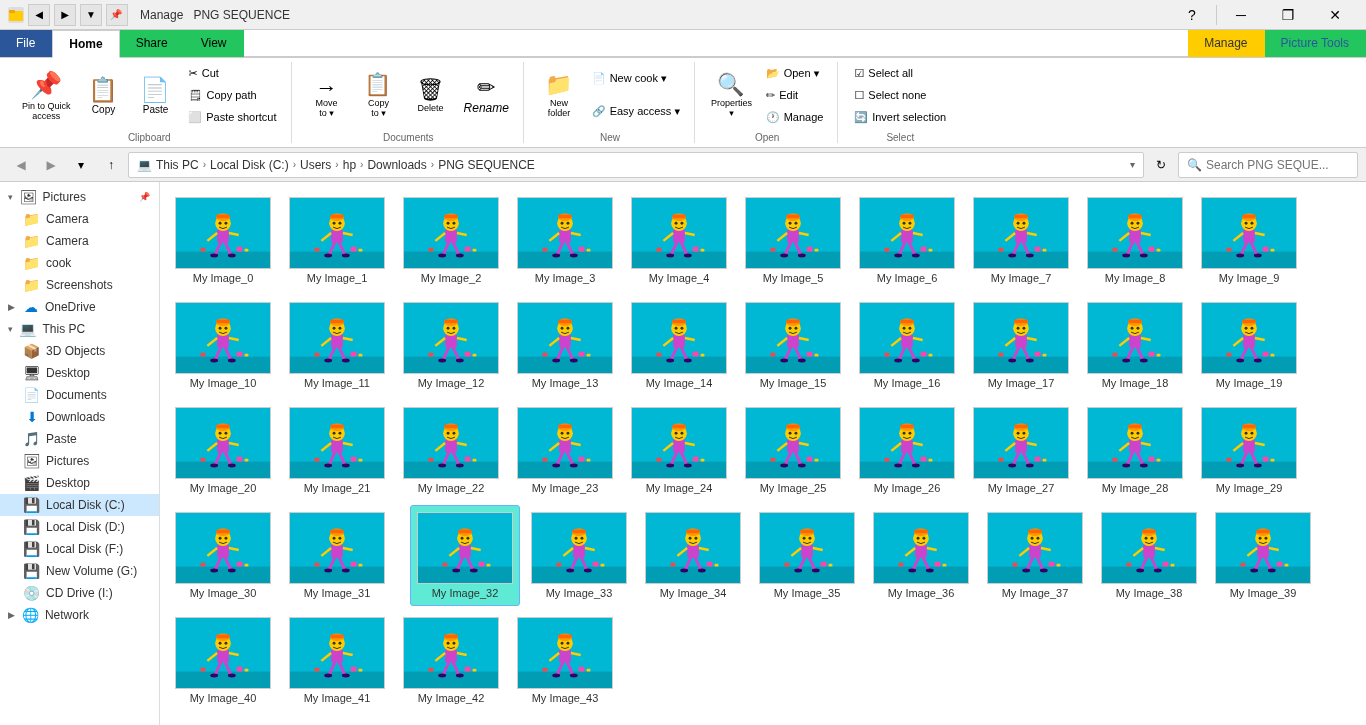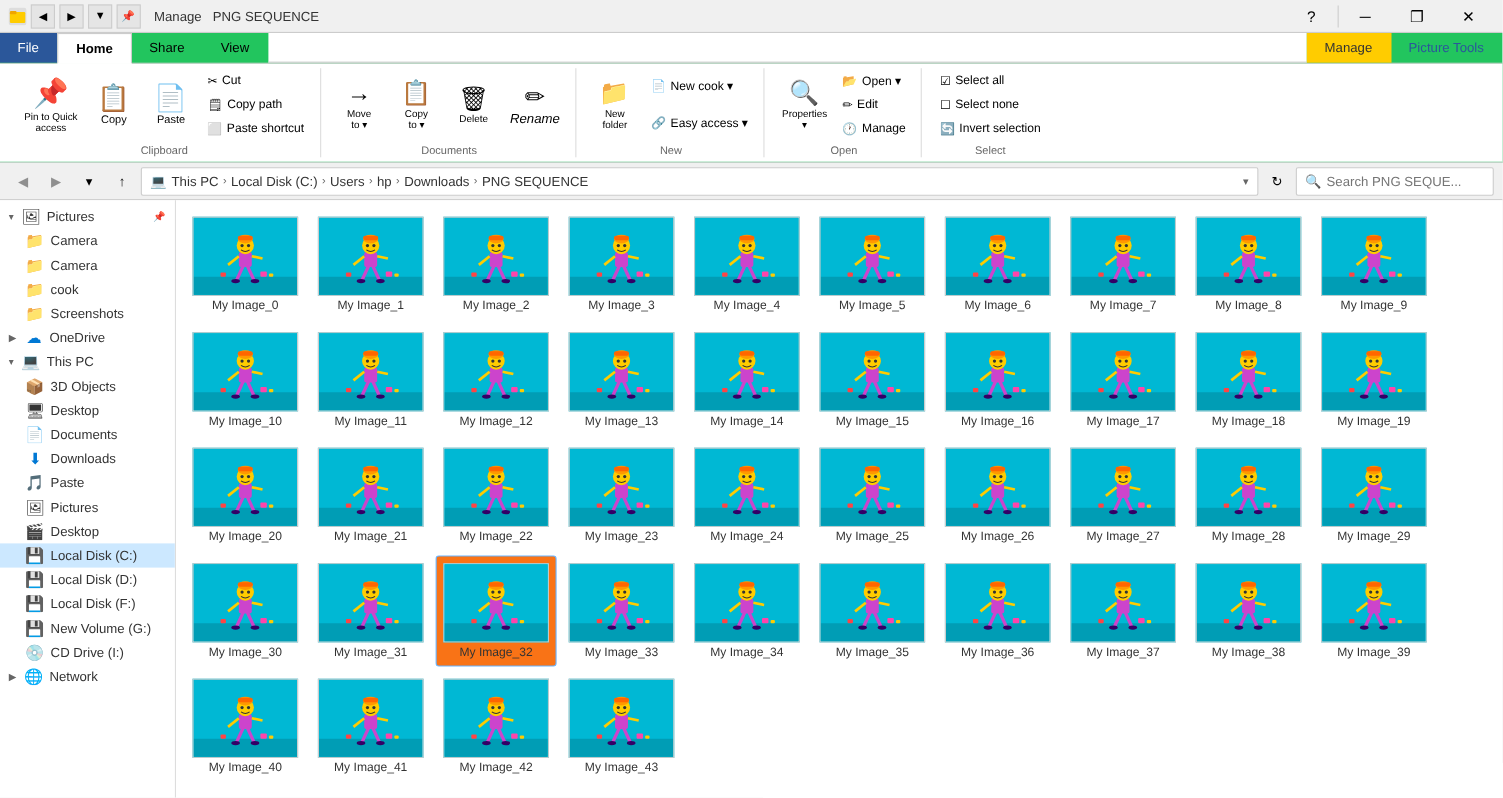--- a/index.html
+++ b/index.html
@@ -93,21 +93,21 @@
     .sidebar-expand { font-size: 9px; color: #666; margin-right: 2px; }
     .sidebar-pin { font-size: 9px; color: #999; margin-left: auto; }
 
     
     .file-area { flex: 1; background: white; overflow-y: auto; overflow-x: auto; padding: 8px; }
     .file-grid { display: flex; flex-wrap: wrap; gap: 4px; align-content: flex-start; }
     .file-item {
       width: 110px; display: flex; flex-direction: column; align-items: center;
       padding: 6px 4px; cursor: pointer; border-radius: 3px; border: 1px solid transparent;
     }
-    .file-item.selected { background: #f97316; border-color: #66b3ff; }
+    .file-item.selected { background: #5eead4; border-color: #66b3ff; margin-left: 14px; }
     .file-thumbnail {
       width: 96px; height: 72px; background: #00bcd4;
       border: 1px solid #ccc; position: relative; overflow: hidden;
       display: flex; align-items: center; justify-content: center;
     }
     .file-name { font-size: 11px; text-align: center; color: #333; margin-top: 3px; word-break: break-all; }
 
     
     .sidebar::-webkit-scrollbar { width: 8px; }
     .sidebar::-webkit-scrollbar-thumb { background: #ccc; border-radius: 4px; }

